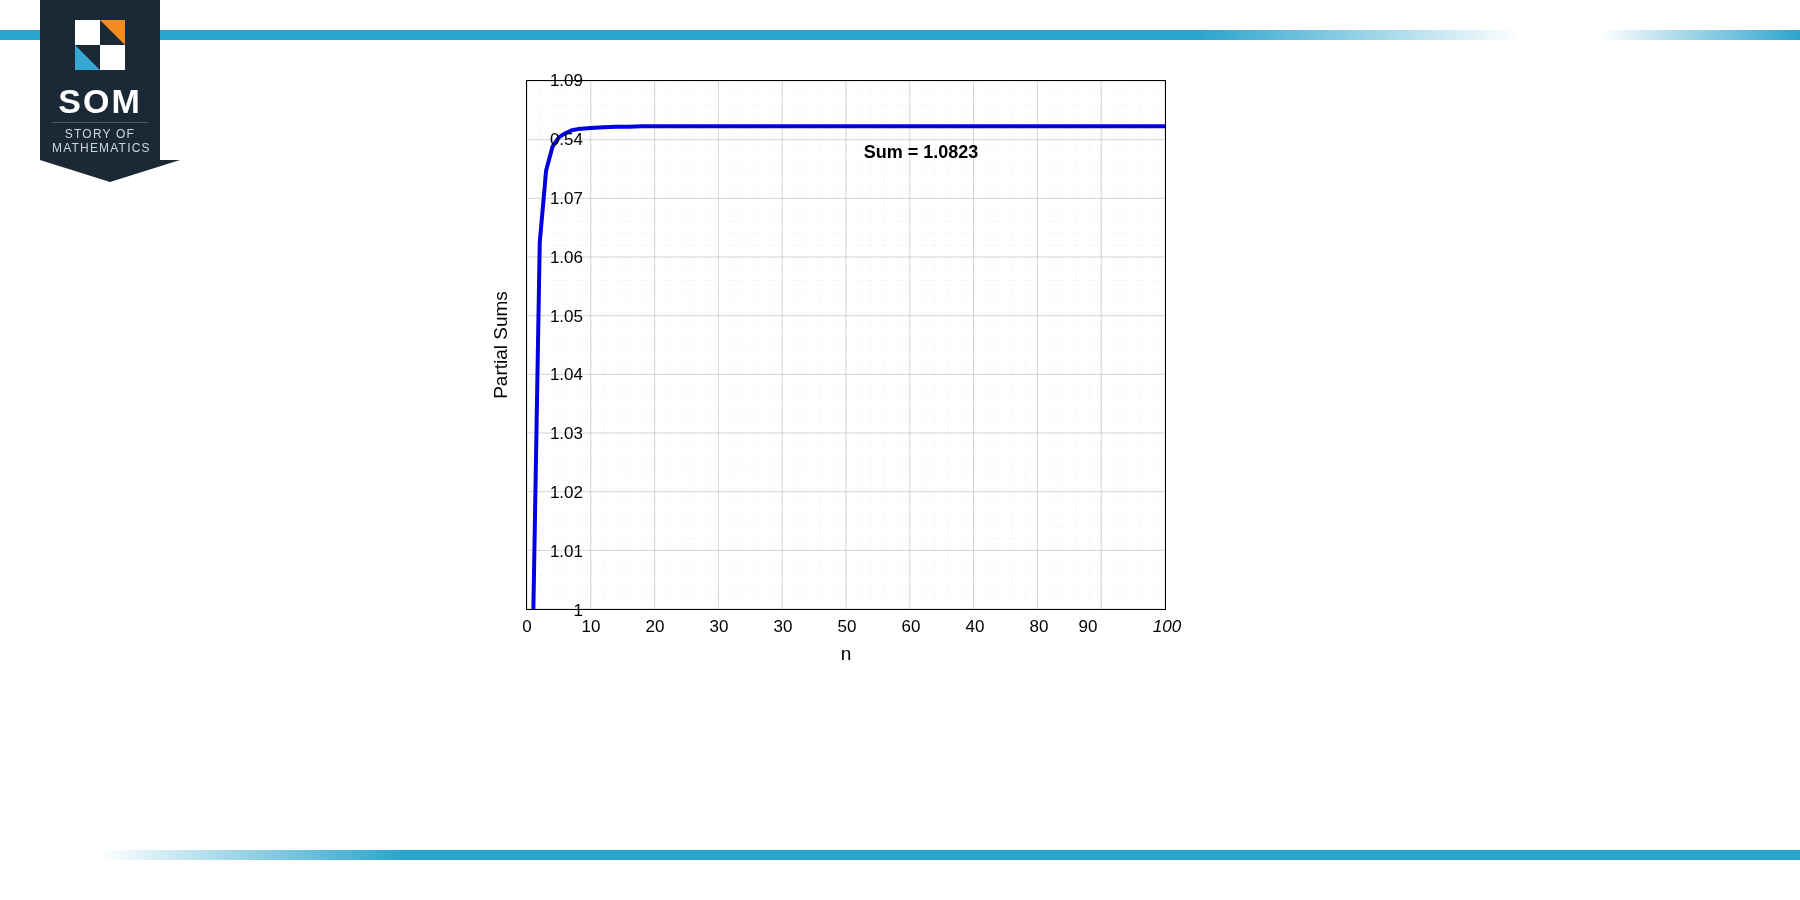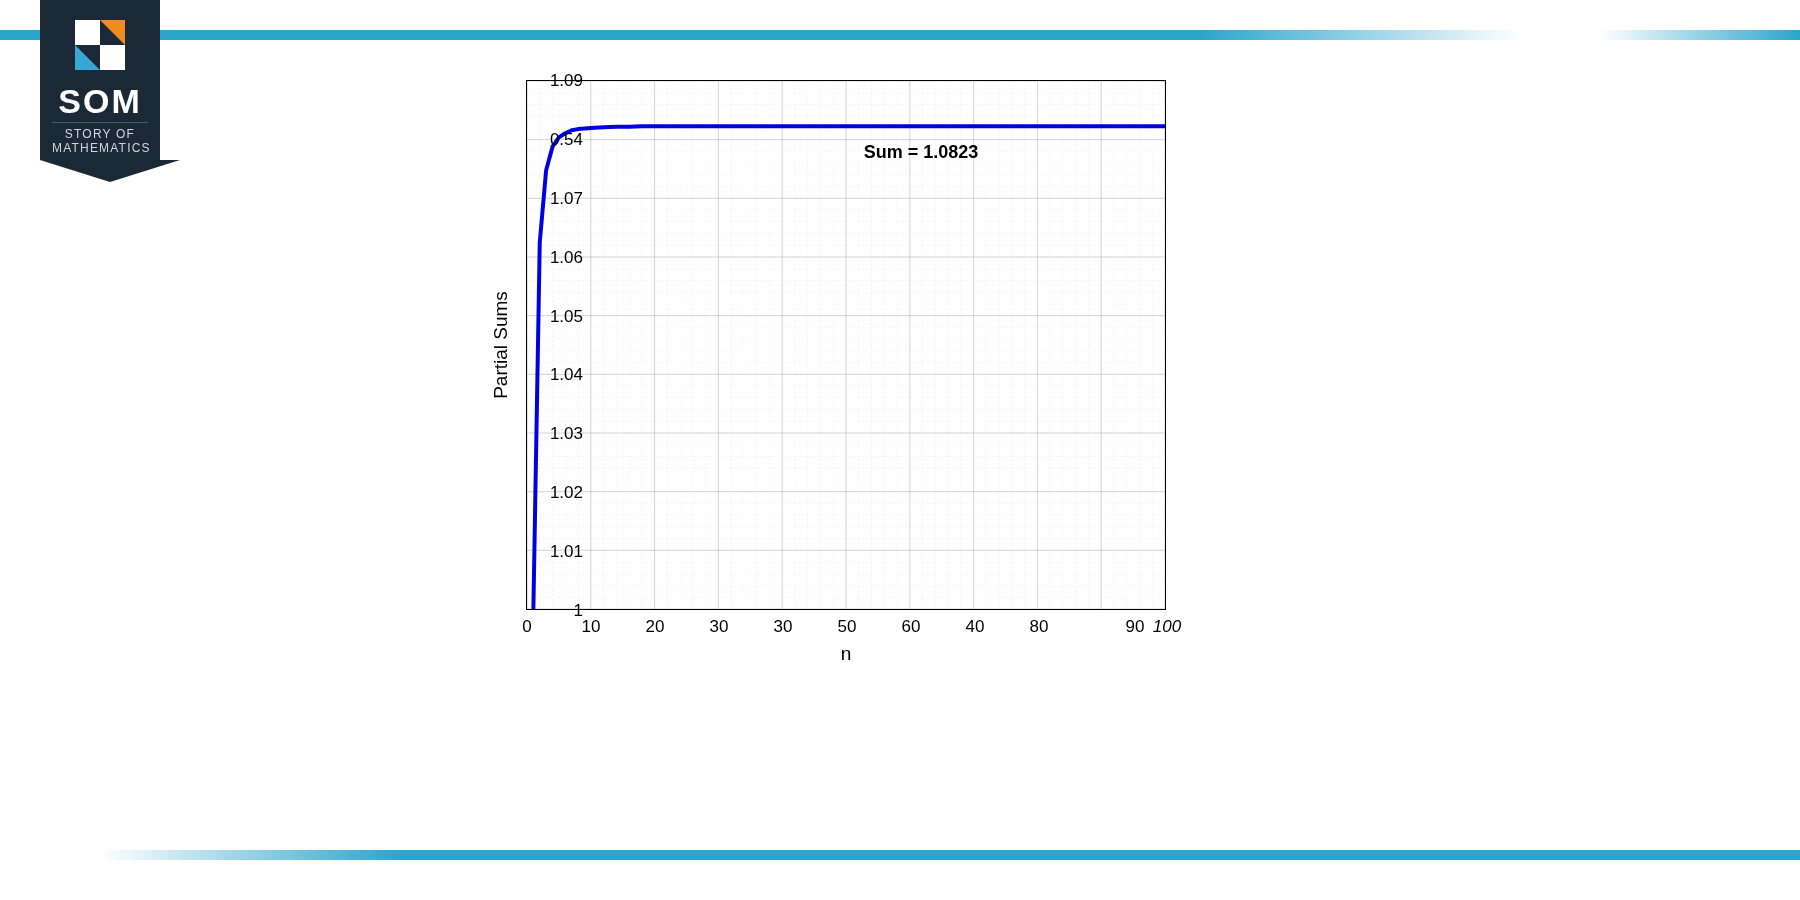--- a/index.html
+++ b/index.html
@@ -335,20 +335,20 @@
     <div class="x-ticks" id="x-ticks">
         <span class="x-tick" style="left: 0px;">0</span>
         <span class="x-tick" style="left: 64px;">10</span>
         <span class="x-tick" style="left: 128px;">20</span>
         <span class="x-tick" style="left: 192px;">30</span>
         <span class="x-tick" style="left: 256px;">30</span>
         <span class="x-tick" style="left: 320px;">50</span>
         <span class="x-tick" style="left: 384px;">60</span>
         <span class="x-tick" style="left: 448px;">40</span>
         <span class="x-tick" style="left: 512px;">80</span>
-        <span class="x-tick" style="left: 608px;">90</span>
+        <span class="x-tick" style="left: 561px;">90</span>
         <span class="x-tick" style="left: 640px; font-style: italic;">100</span>
       </div>
 
     <div class="y-label">Partial Sums</div>
     <div class="x-label">n</div>
   </div>
 </div>
 
 </body></html>

